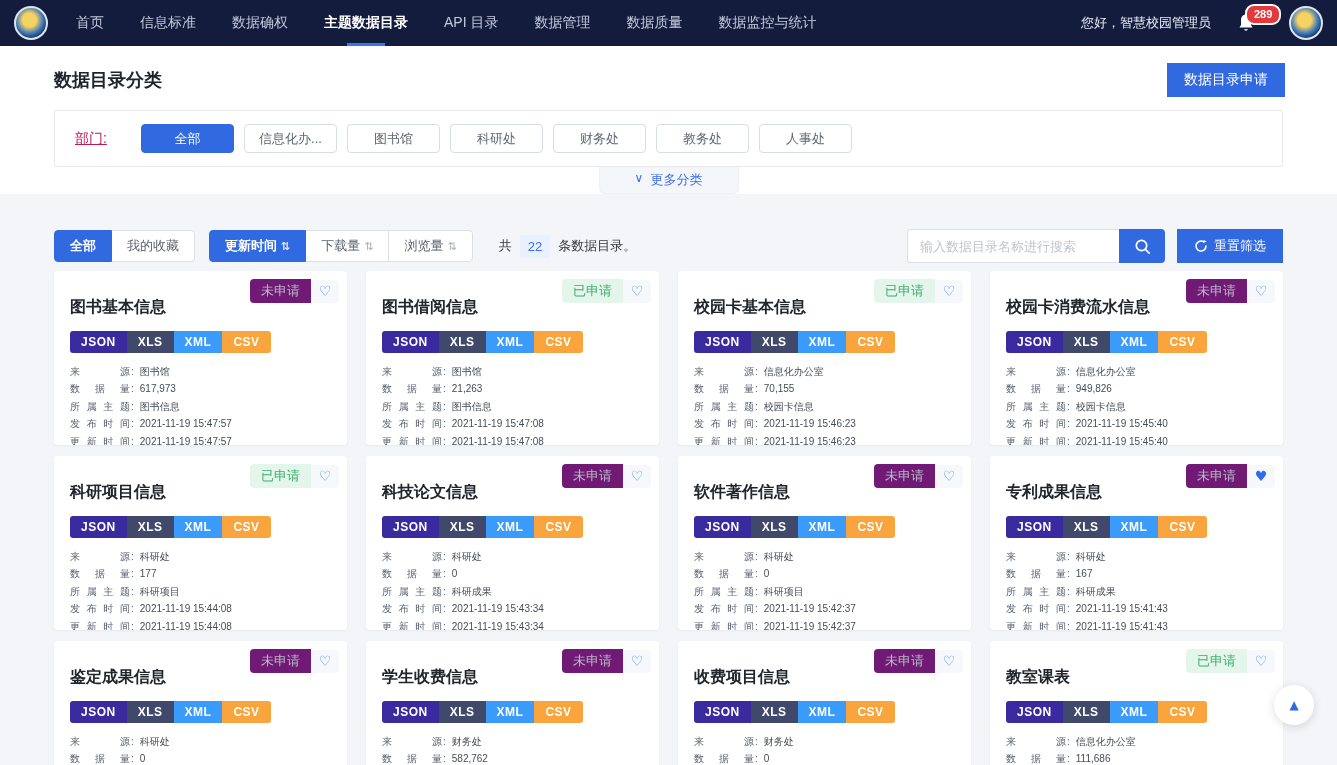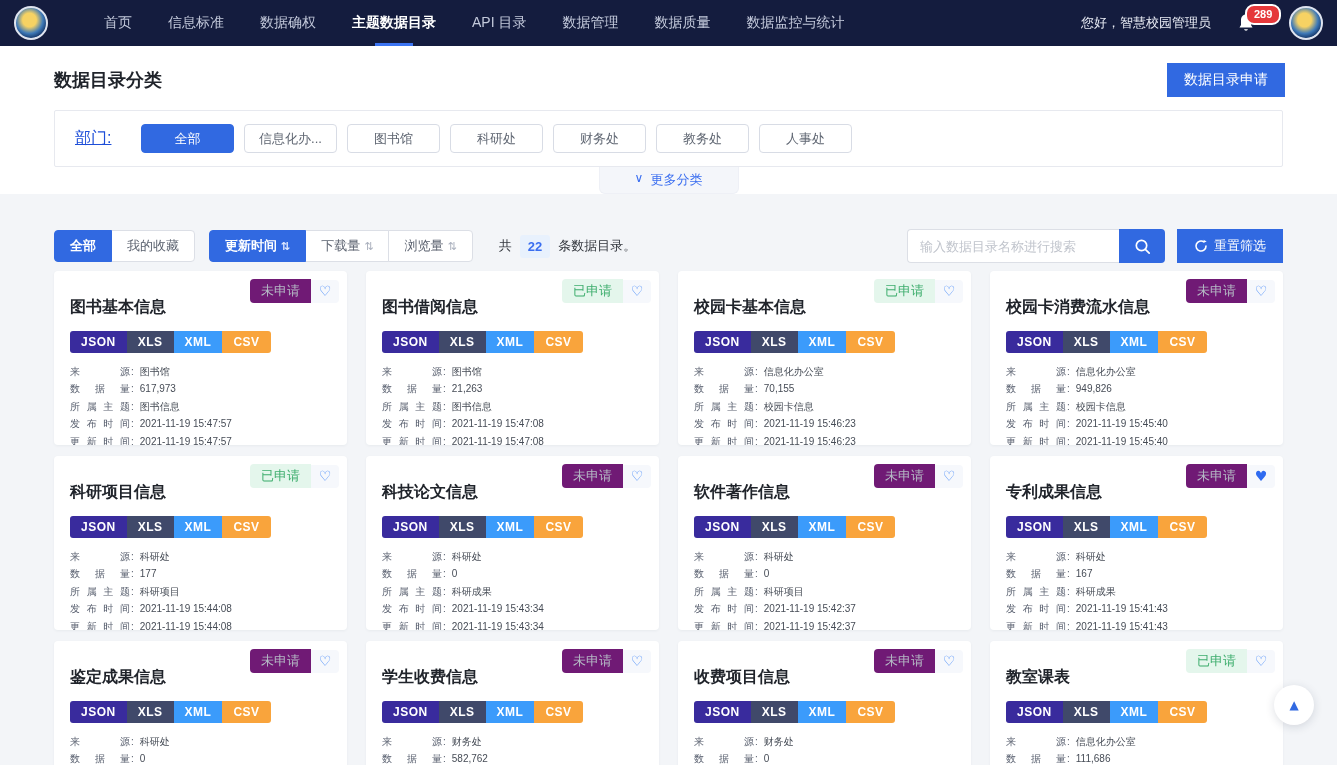--- a/index.html
+++ b/index.html
@@ -5,21 +5,21 @@
   * { margin:0; padding:0; box-sizing:border-box; }
   html,body { width:1337px; height:765px; overflow:hidden; }
   body {
     font-family:"Liberation Sans","DejaVu Sans",sans-serif;
     background:#ffffff; color:#333; position:relative;
   }
 
   
   .navbar {
     height:46px; background:#141c3e; display:flex; align-items:center;
-    padding:0 14px; color:#c8cddd;gap:28px;
+    padding:0 14px; color:#c8cddd;
   }
   .logo, .avatar {
     width:34px; height:34px; border-radius:50%;
     background:radial-gradient(circle at 45% 40%, #f6d263 0 28%, #3f7ab8 55%, #16386b 75%, #e9eef5 76%);
     border:2px solid #dfe4ef; flex:0 0 auto;
   }
   .nav-items { display:flex; align-items:center; height:46px; margin-left:28px; list-style:none; }
   .nav-item {
     position:relative; height:46px; display:flex; align-items:center;
     margin-right:36px; font-size:14px; color:#c3c9db; cursor:pointer; white-space:nowrap;
@@ -50,21 +50,21 @@
     font-size:14px; padding:8px 17px; cursor:pointer;
     font-family:inherit; display:inline-flex; align-items:center; gap:6px;
   }
 
   
   .filter-wrap { background:#fff; padding:0 54px; }
   .filter-card {
     border:1px solid #e7e9ef; border-radius:2px; background:#fff;
     padding:13px 20px; display:flex; align-items:center;
   }
-  .dept-label { font-size:16px; color:#1d4ed8; width:66px; flex:0 0 auto;text-decoration:underline; }
+  .dept-label { font-size:14px; color:#be185d; width:66px; flex:0 0 auto;text-decoration:underline; }
   .dept-btn {
     width:93px; height:29px; margin-right:10px; background:#fff;
     border:1px solid #d8dce5; border-radius:4px; color:#5f6672; font-size:13px;
     cursor:pointer; font-family:inherit; overflow:hidden; white-space:nowrap;
   }
   .dept-btn.active { background:#3169e1; border-color:#3169e1; color:#fff; }
   .more-tab {
     margin:0 auto; width:140px; height:27px; background:#f4f6fa;
     border:1px solid #eef0f6; border-top:none; border-radius:0 0 6px 6px;
     display:flex; align-items:center; justify-content:center; gap:7px;
@@ -83,21 +83,21 @@
   }
   .btn-group .tb-btn:first-child { border-radius:4px 0 0 4px; margin-left:0; }
   .btn-group .tb-btn:last-child { border-radius:0 4px 4px 0; }
   .tb-btn.active { background:#3169e1; border-color:#3169e1; color:#fff; position:relative; z-index:1; font-weight:bold; }
   .sort-group { margin-left:14px; }
   .sort-icon { font-size:11px; color:#aab0bd; font-family:"DejaVu Sans",sans-serif; }
   .tb-btn.active .sort-icon { color:#dfe8ff; }
   .count-line { margin-left:26px; font-size:13px; color:#33373e; display:flex; align-items:center; white-space:nowrap; }
   .count-box {
     margin:0 8px; background:#e8f1fd; color:#3a6ef0; border-radius:3px;
-    padding:4px 8px; font-size:13px;font-weight:bold;
+    padding:4px 8px; font-size:13px;
   }
   .search-wrap { margin-left:auto; display:flex; }
   .search-input {
     width:212px; height:34px; border:1px solid #dcdfe6; border-right:none;
     border-radius:4px 0 0 4px; padding:0 12px; font-size:13px; color:#333;
     font-family:inherit; outline:none; background:#fff;
   }
   .search-input::placeholder { color:#c0c4cc; }
   .search-btn {
     width:46px; height:34px; background:#3169e1; border:none;

